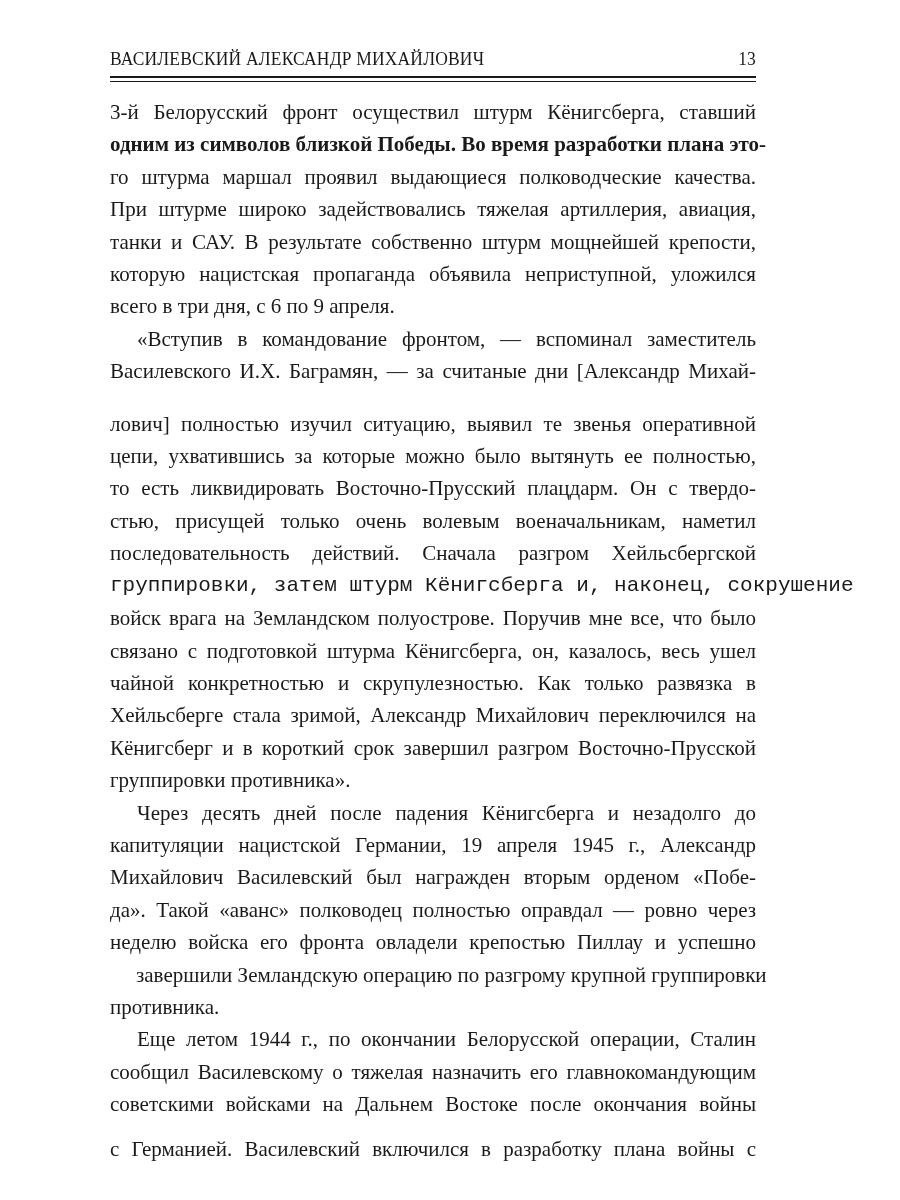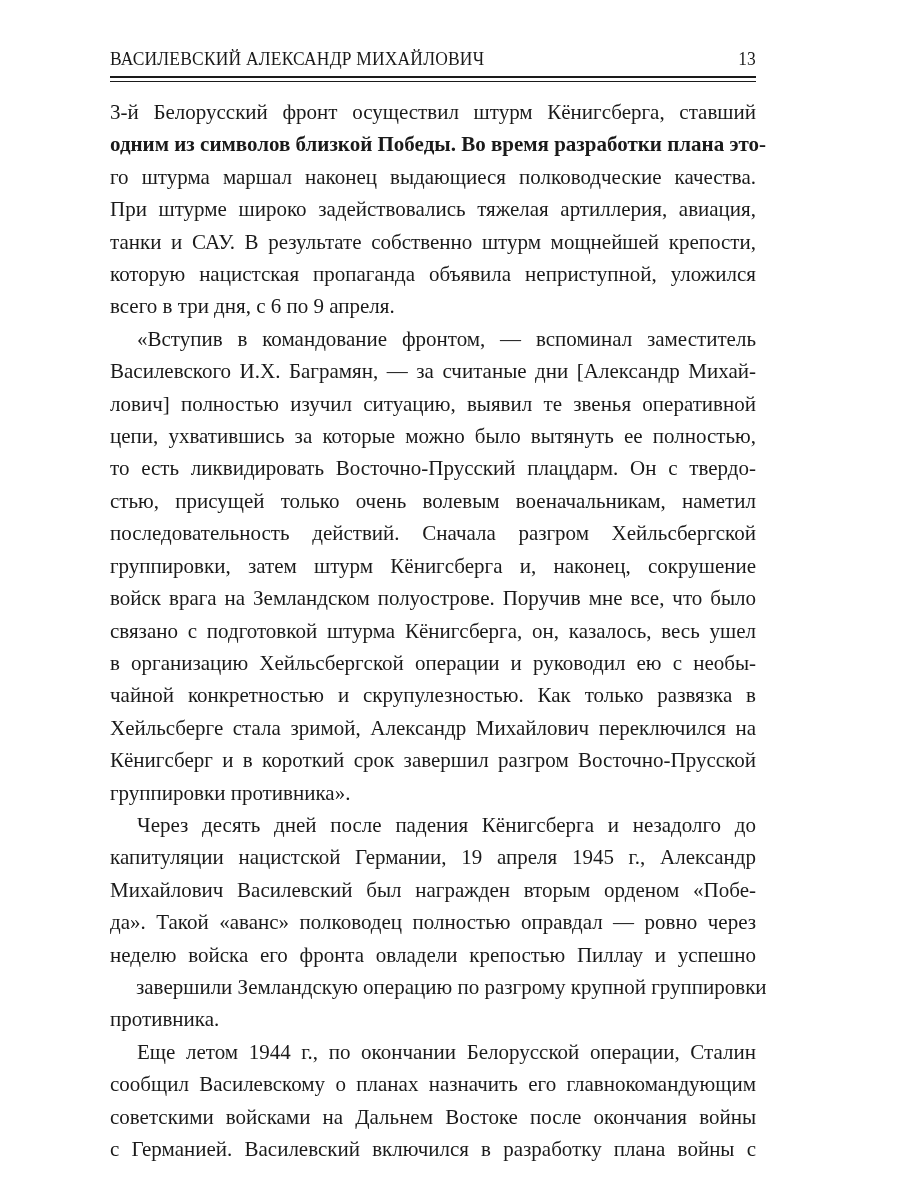--- a/index.html
+++ b/index.html
@@ -74,54 +74,53 @@
     <span class="title">ВАСИЛЕВСКИЙ АЛЕКСАНДР МИХАЙЛОВИЧ</span>
     <span class="folio">13</span>
   </div>
   <div class="rule-thick"></div>
   <div class="rule-thin"></div>
 
   <div class="body-text" id="body-text">
       <p>
         <span class="line" style="display: block; white-space: nowrap;">3-й Белорусский фронт осуществил штурм Кёнигсберга, ставший</span>
         <span class="line" style="display: block; white-space: nowrap; font-weight: bold;">одним из символов близкой Победы. Во время разработки плана это-</span>
-        <span class="line" style="display: block; white-space: nowrap;">го штурма маршал наконец выдающиеся полководческие качества.</span>
+        <span class="line" style="display: block; white-space: nowrap;">го штурма маршал проявил выдающиеся полководческие качества.</span>
         <span class="line" style="display: block; white-space: nowrap;">При штурме широко задействовались тяжелая артиллерия, авиация,</span>
         <span class="line" style="display: block; white-space: nowrap;">танки и САУ. В результате собственно штурм мощнейшей крепости,</span>
         <span class="line" style="display: block; white-space: nowrap;">которую нацистская пропаганда объявила неприступной, уложился</span>
         <span class="line last" style="display: block; white-space: nowrap;">всего в три дня, с 6 по 9 апреля.</span>
       </p>
       <p>
         <span class="line" style="padding-left: 27px; display: block; white-space: nowrap;">«Вступив в командование фронтом, — вспоминал заместитель</span>
         <span class="line" style="display: block; white-space: nowrap;">Василевского И.Х. Баграмян, — за считаные дни [Александр Михай-</span>
-        <span class="line" style="display: block; white-space: nowrap;">лович] полностью изучил ситуацию, выявил те звенья оперативной</span>
+        <span class="line" style="display: block; white-space: nowrap; margin-top: 20px;">лович] полностью изучил ситуацию, выявил те звенья оперативной</span>
         <span class="line" style="display: block; white-space: nowrap;">цепи, ухватившись за которые можно было вытянуть ее полностью,</span>
         <span class="line" style="display: block; white-space: nowrap;">то есть ликвидировать Восточно-Прусский плацдарм. Он с твердо-</span>
         <span class="line" style="display: block; white-space: nowrap;">стью, присущей только очень волевым военачальникам, наметил</span>
         <span class="line" style="display: block; white-space: nowrap;">последовательность действий. Сначала разгром Хейльсбергской</span>
-        <span class="line" style="display: block; white-space: nowrap;">группировки, затем штурм Кёнигсберга и, наконец, сокрушение</span>
+        <span class="line" style="display: block; white-space: nowrap; font-family: Liberation Mono, monospace;">группировки, затем штурм Кёнигсберга и, наконец, сокрушение</span>
         <span class="line" style="display: block; white-space: nowrap;">войск врага на Земландском полуострове. Поручив мне все, что было</span>
         <span class="line" style="display: block; white-space: nowrap;">связано с подготовкой штурма Кёнигсберга, он, казалось, весь ушел</span>
-        <span class="line" style="display: block; white-space: nowrap;">в организацию Хейльсбергской операции и руководил ею с необы-</span>
         <span class="line" style="display: block; white-space: nowrap;">чайной конкретностью и скрупулезностью. Как только развязка в</span>
         <span class="line" style="display: block; white-space: nowrap;">Хейльсберге стала зримой, Александр Михайлович переключился на</span>
         <span class="line" style="display: block; white-space: nowrap;">Кёнигсберг и в короткий срок завершил разгром Восточно-Прусской</span>
         <span class="line last" style="display: block; white-space: nowrap;">группировки противника».</span>
       </p>
       <p>
         <span class="line" style="padding-left: 27px; display: block; white-space: nowrap;">Через десять дней после падения Кёнигсберга и незадолго до</span>
         <span class="line" style="display: block; white-space: nowrap;">капитуляции нацистской Германии, 19 апреля 1945 г., Александр</span>
         <span class="line" style="display: block; white-space: nowrap;">Михайлович Василевский был награжден вторым орденом «Побе-</span>
         <span class="line" style="display: block; white-space: nowrap;">да». Такой «аванс» полководец полностью оправдал — ровно через</span>
         <span class="line" style="display: block; white-space: nowrap;">неделю войска его фронта овладели крепостью Пиллау и успешно</span>
         <span class="line" style="display: block; white-space: nowrap; margin-left: 26px;">завершили Земландскую операцию по разгрому крупной группировки</span>
         <span class="line last" style="display: block; white-space: nowrap;">противника.</span>
       </p>
       <p>
         <span class="line" style="padding-left: 27px; display: block; white-space: nowrap;">Еще летом 1944 г., по окончании Белорусской операции, Сталин</span>
-        <span class="line" style="display: block; white-space: nowrap;">сообщил Василевскому о планах назначить его главнокомандующим</span>
+        <span class="line" style="display: block; white-space: nowrap;">сообщил Василевскому о тяжелая назначить его главнокомандующим</span>
         <span class="line" style="display: block; white-space: nowrap;">советскими войсками на Дальнем Востоке после окончания войны</span>
-        <span class="line" style="display: block; white-space: nowrap;">с Германией. Василевский включился в разработку плана войны с</span>
+        <span class="line" style="display: block; white-space: nowrap; margin-top: 12px;">с Германией. Василевский включился в разработку плана войны с</span>
         <span class="line" style="display: block; white-space: nowrap; margin-top: 48px;">Японией 27 апреля 1945 г., по окончании Восточно-Прусской опе-</span>
         <span class="line" style="display: block; white-space: nowrap;">рации, хотя черновые наброски плана были сделаны еще осенью</span>
       </p>
     </div>
 </div>
 
 </body></html>

